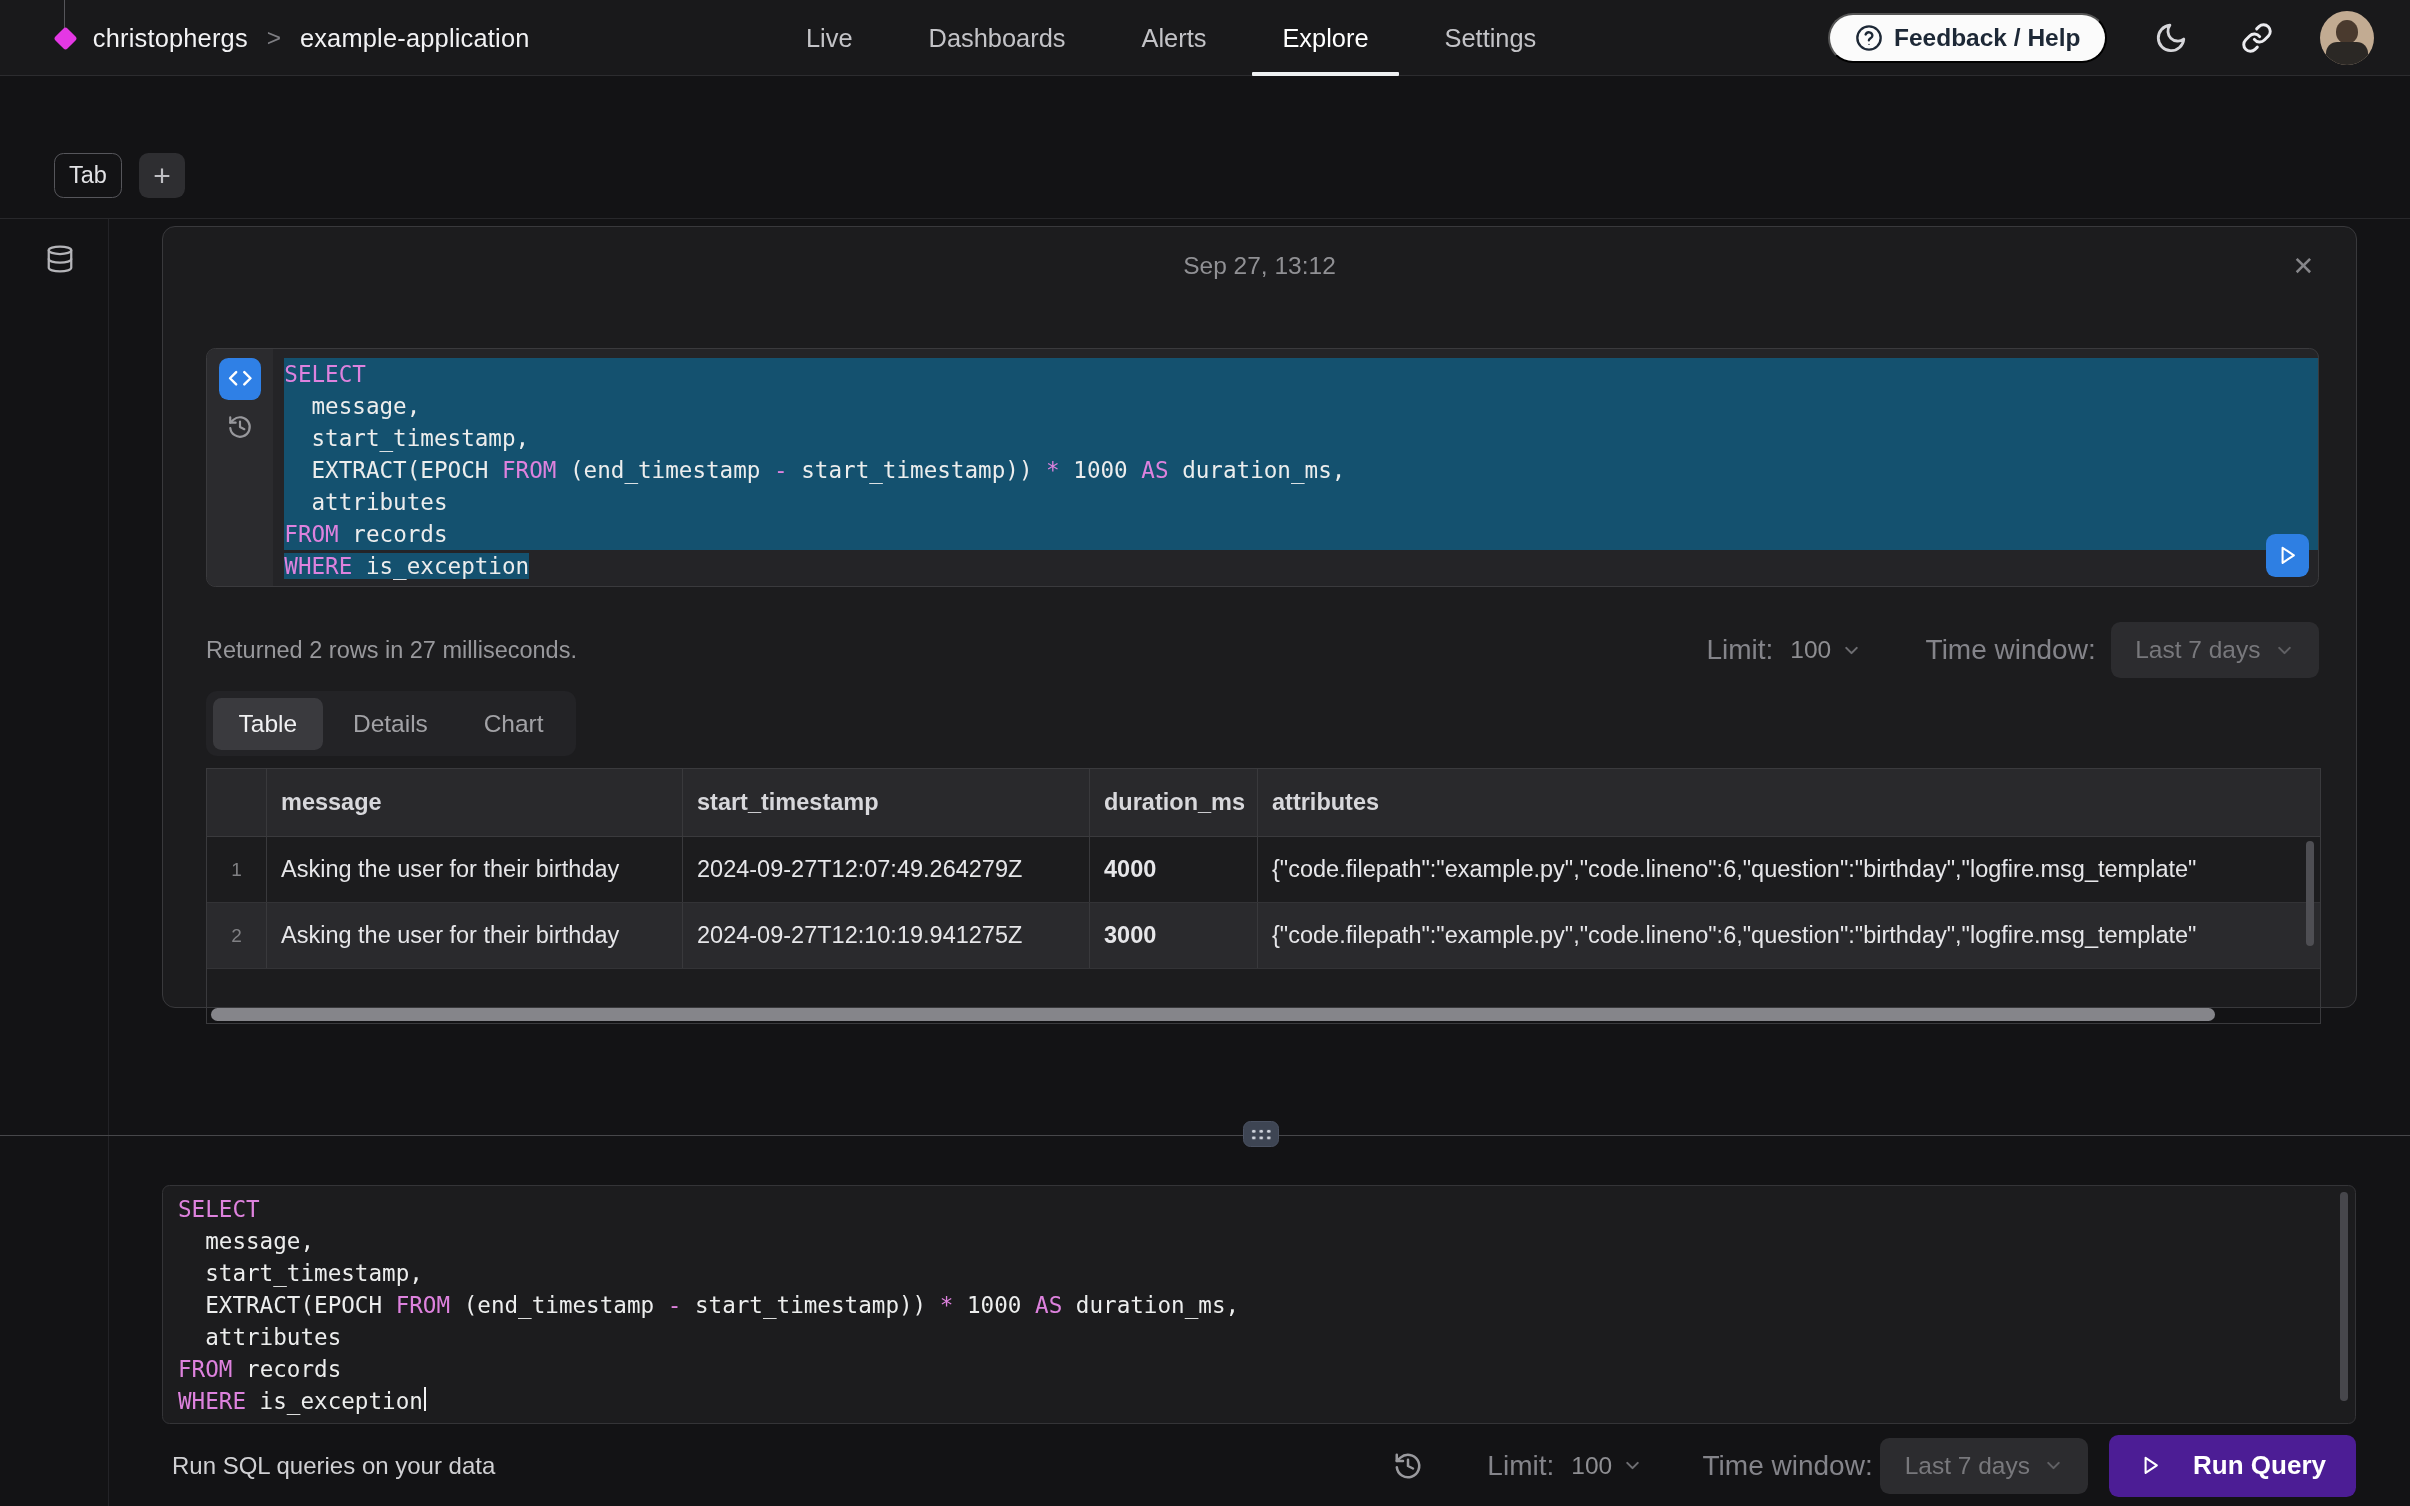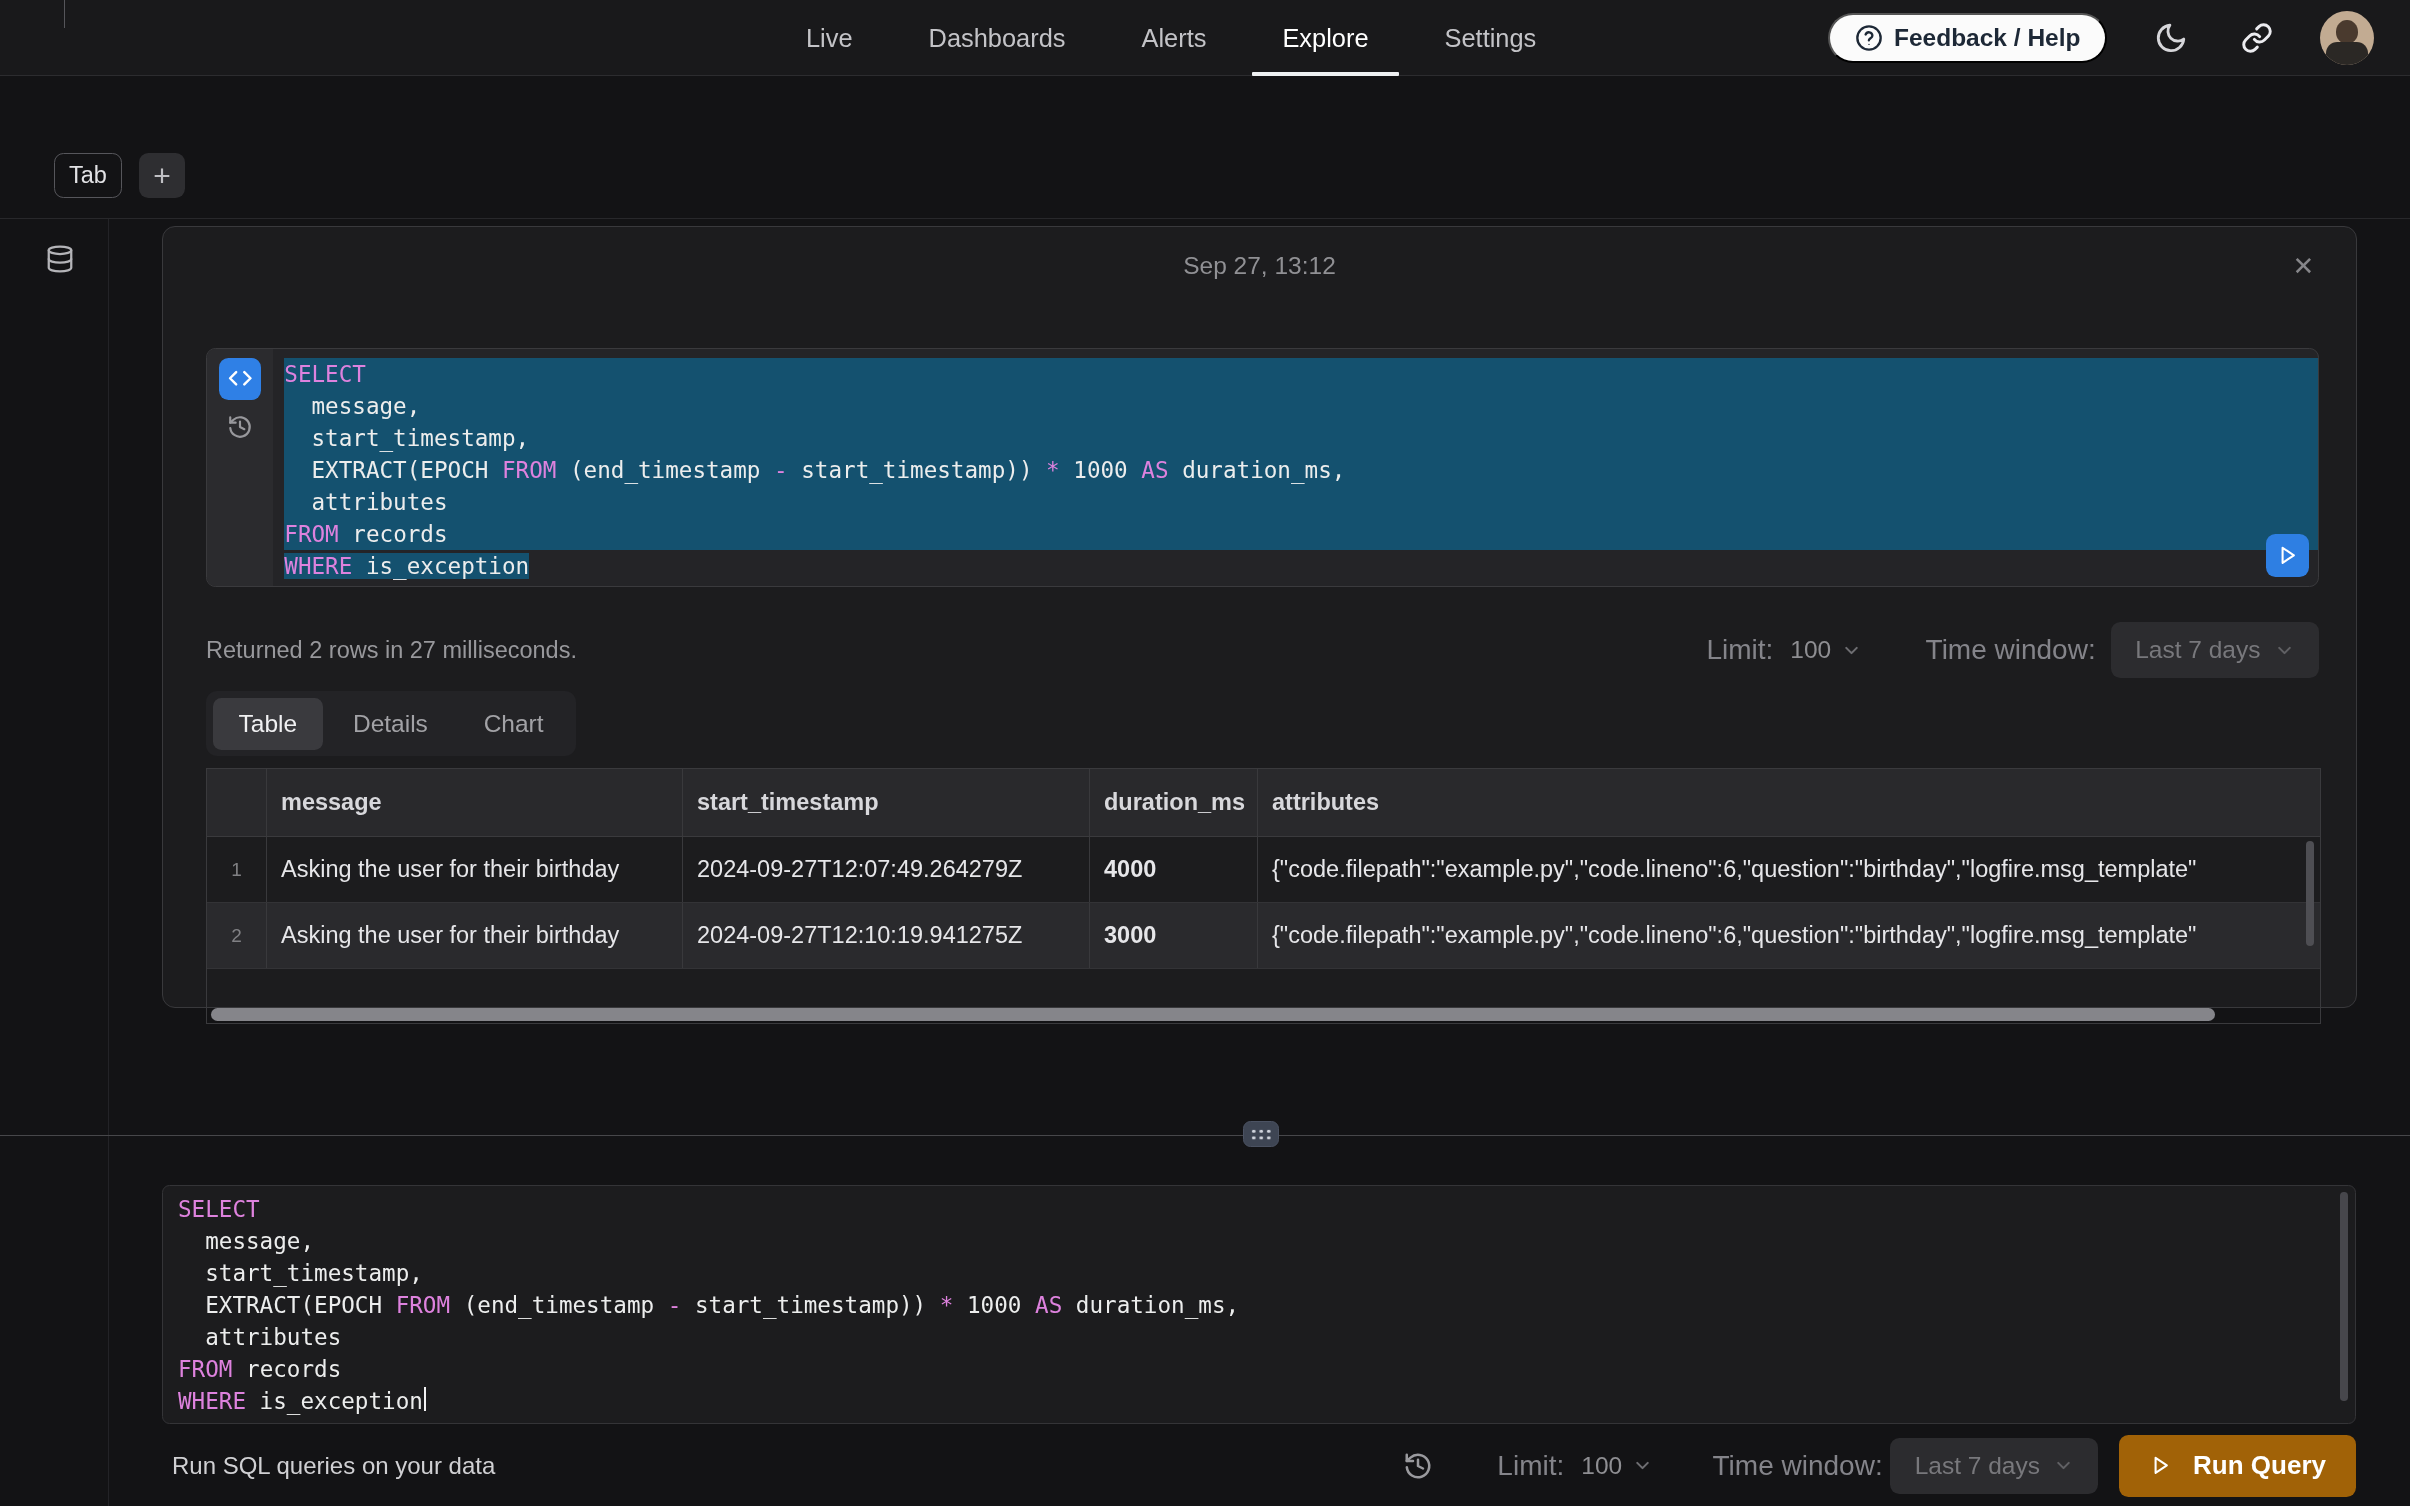--- a/index.html
+++ b/index.html
@@ -113,31 +113,37 @@
     border-radius:3.8px; background:#47474c; }
   
   .bottombar { position:absolute; left:0; right:0; top:1424px; height:83px;
     display:flex; align-items:center; padding:0 55px 0 172px; }
   .bb-hint { font-size:24px; color:#d0d0d3; }
   .bb-history { margin-left:auto; background:none; border:none; color:#9a9a9e; display:flex; }
   .bb-limit-label { margin-left:58px; }
   .bb-tw-label { margin-left:60px; }
   .bb-tw-btn { margin-left:7.5px; }
   .run-btn { margin-left:21px; height:62px; padding:0 30px; border-radius:9.4px;
-    background:#a16207; border:none; display:flex; align-items:center; gap:21px;
+    background:#4c1d95; border:none; display:flex; align-items:center; gap:31px;
     color:#ffffff; font-size:26px; font-weight:600; font-family:"Liberation Sans",sans-serif; }
   svg { display:block; }
 </style>
 </head>
 <body>
 
 <div class="screen">
 
   <header class="topnav">
     <div class="logo-pin"></div>
+    <div class="brand">
+      <span class="logo-diamond"></span>
+      <span class="crumb">christophergs</span>
+      <span class="crumb-sep">&gt;</span>
+      <span class="crumb">example-application</span>
+    </div>
     <nav class="nav-items">
       <span class="nav-item">Live</span>
       <span class="nav-item">Dashboards</span>
       <span class="nav-item">Alerts</span>
       <span class="nav-item active">Explore</span>
       <span class="nav-item">Settings</span>
     </nav>
     <div class="nav-right">
       <button class="feedback-pill">
         <span class="icon-btn">

